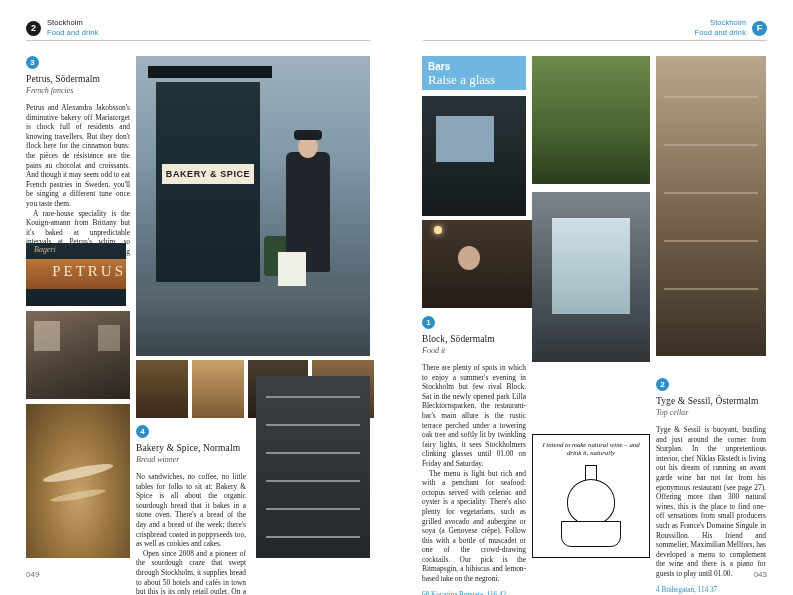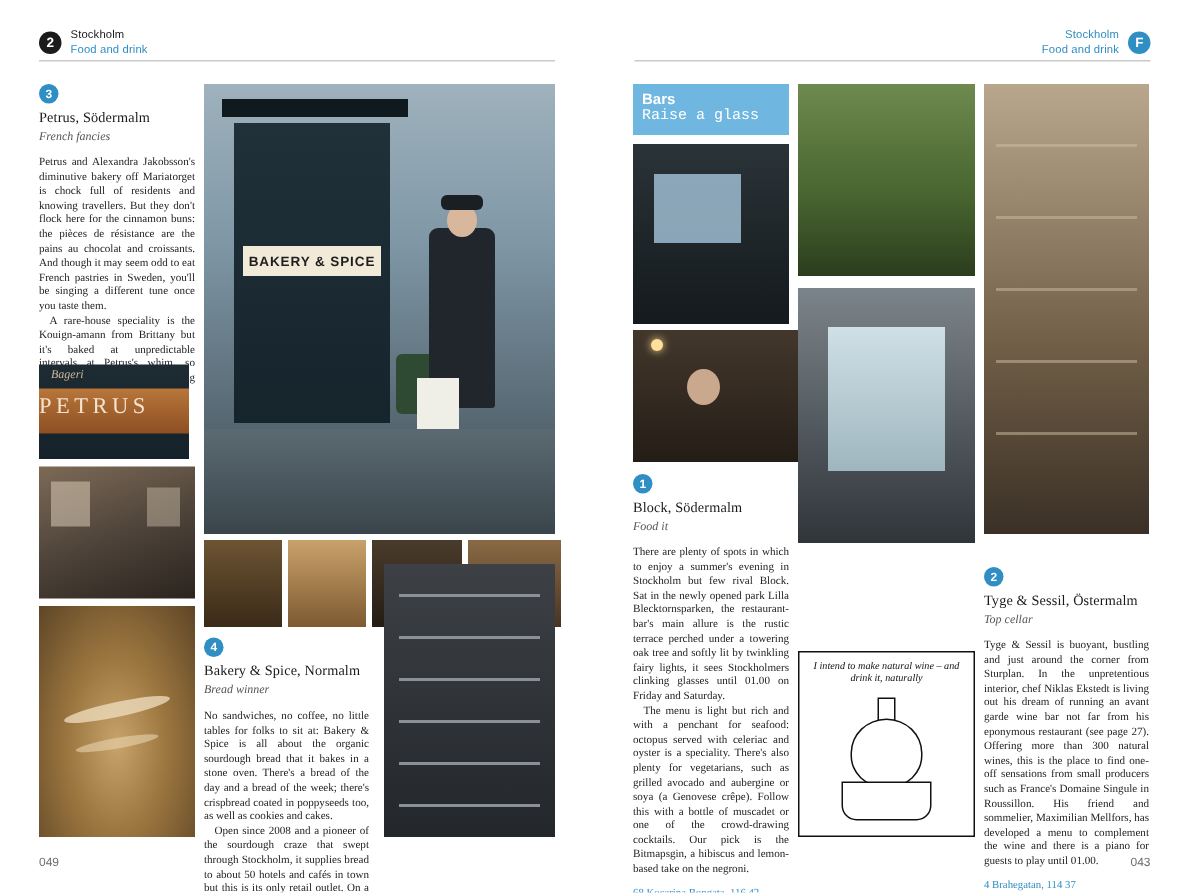--- a/index.html
+++ b/index.html
@@ -81,21 +81,21 @@
 
   .petrus-sign {
     position:absolute; left:26px; top:243px; width:100px; height:63px;
     background: linear-gradient(#1d2b33, #16222a);
   }
   .petrus-sign .ps-band {
     position:absolute; left:0; right:0; top:16px; height:30px;
     background: linear-gradient(#b8763a,#8d4f23);
   }
   .petrus-sign .ps-word {
-    position:absolute; left:0; right:0; top:20px; text-align:left;
+    position:absolute; left:0; right:0; top:20px; text-align:right;
     font-family:"Liberation Serif", serif; font-size:15px; letter-spacing:3px;
     color:#f3e3cf;
   }
   .petrus-sign .ps-top {
     position:absolute; left:8px; top:2px; font-family:"Liberation Serif",serif;
     font-style:italic; font-size:8px; color:#cdb79a;
   }
 
   .shop-interior {
     position:absolute; left:26px; top:311px; width:104px; height:88px;
@@ -178,21 +178,21 @@
   .l-rack .shelf {
     position:absolute; left:10px; right:10px; height:2px; background:#8a9096;
   }
 
   
   .bars-box {
     position:absolute; left:26px; top:56px; width:104px; height:34px;
     background:#6fb7e0; color:#fff; padding:5px 6px;
   }
   .bars-box .b1 { font-family:"Liberation Sans", sans-serif; font-size:10px; font-weight:700; }
-  .bars-box .b2 { font-family:Liberation Mono, monospace; font-size:10px; }
+  .bars-box .b2 { font-family:Liberation Serif, serif; font-size:13px; }
 
   .r-photo-tree {
     position:absolute; left:136px; top:56px; width:118px; height:128px;
     background: linear-gradient(#6e8a4e 0%, #47632f 60%, #2b3d1d 100%);
   }
   .r-photo-shelf {
     position:absolute; left:260px; top:56px; width:110px; height:300px;
     background: linear-gradient(#b9a78d 0%, #6e5c45 60%, #3a3026 100%);
   }
   .r-photo-shelf .row {

